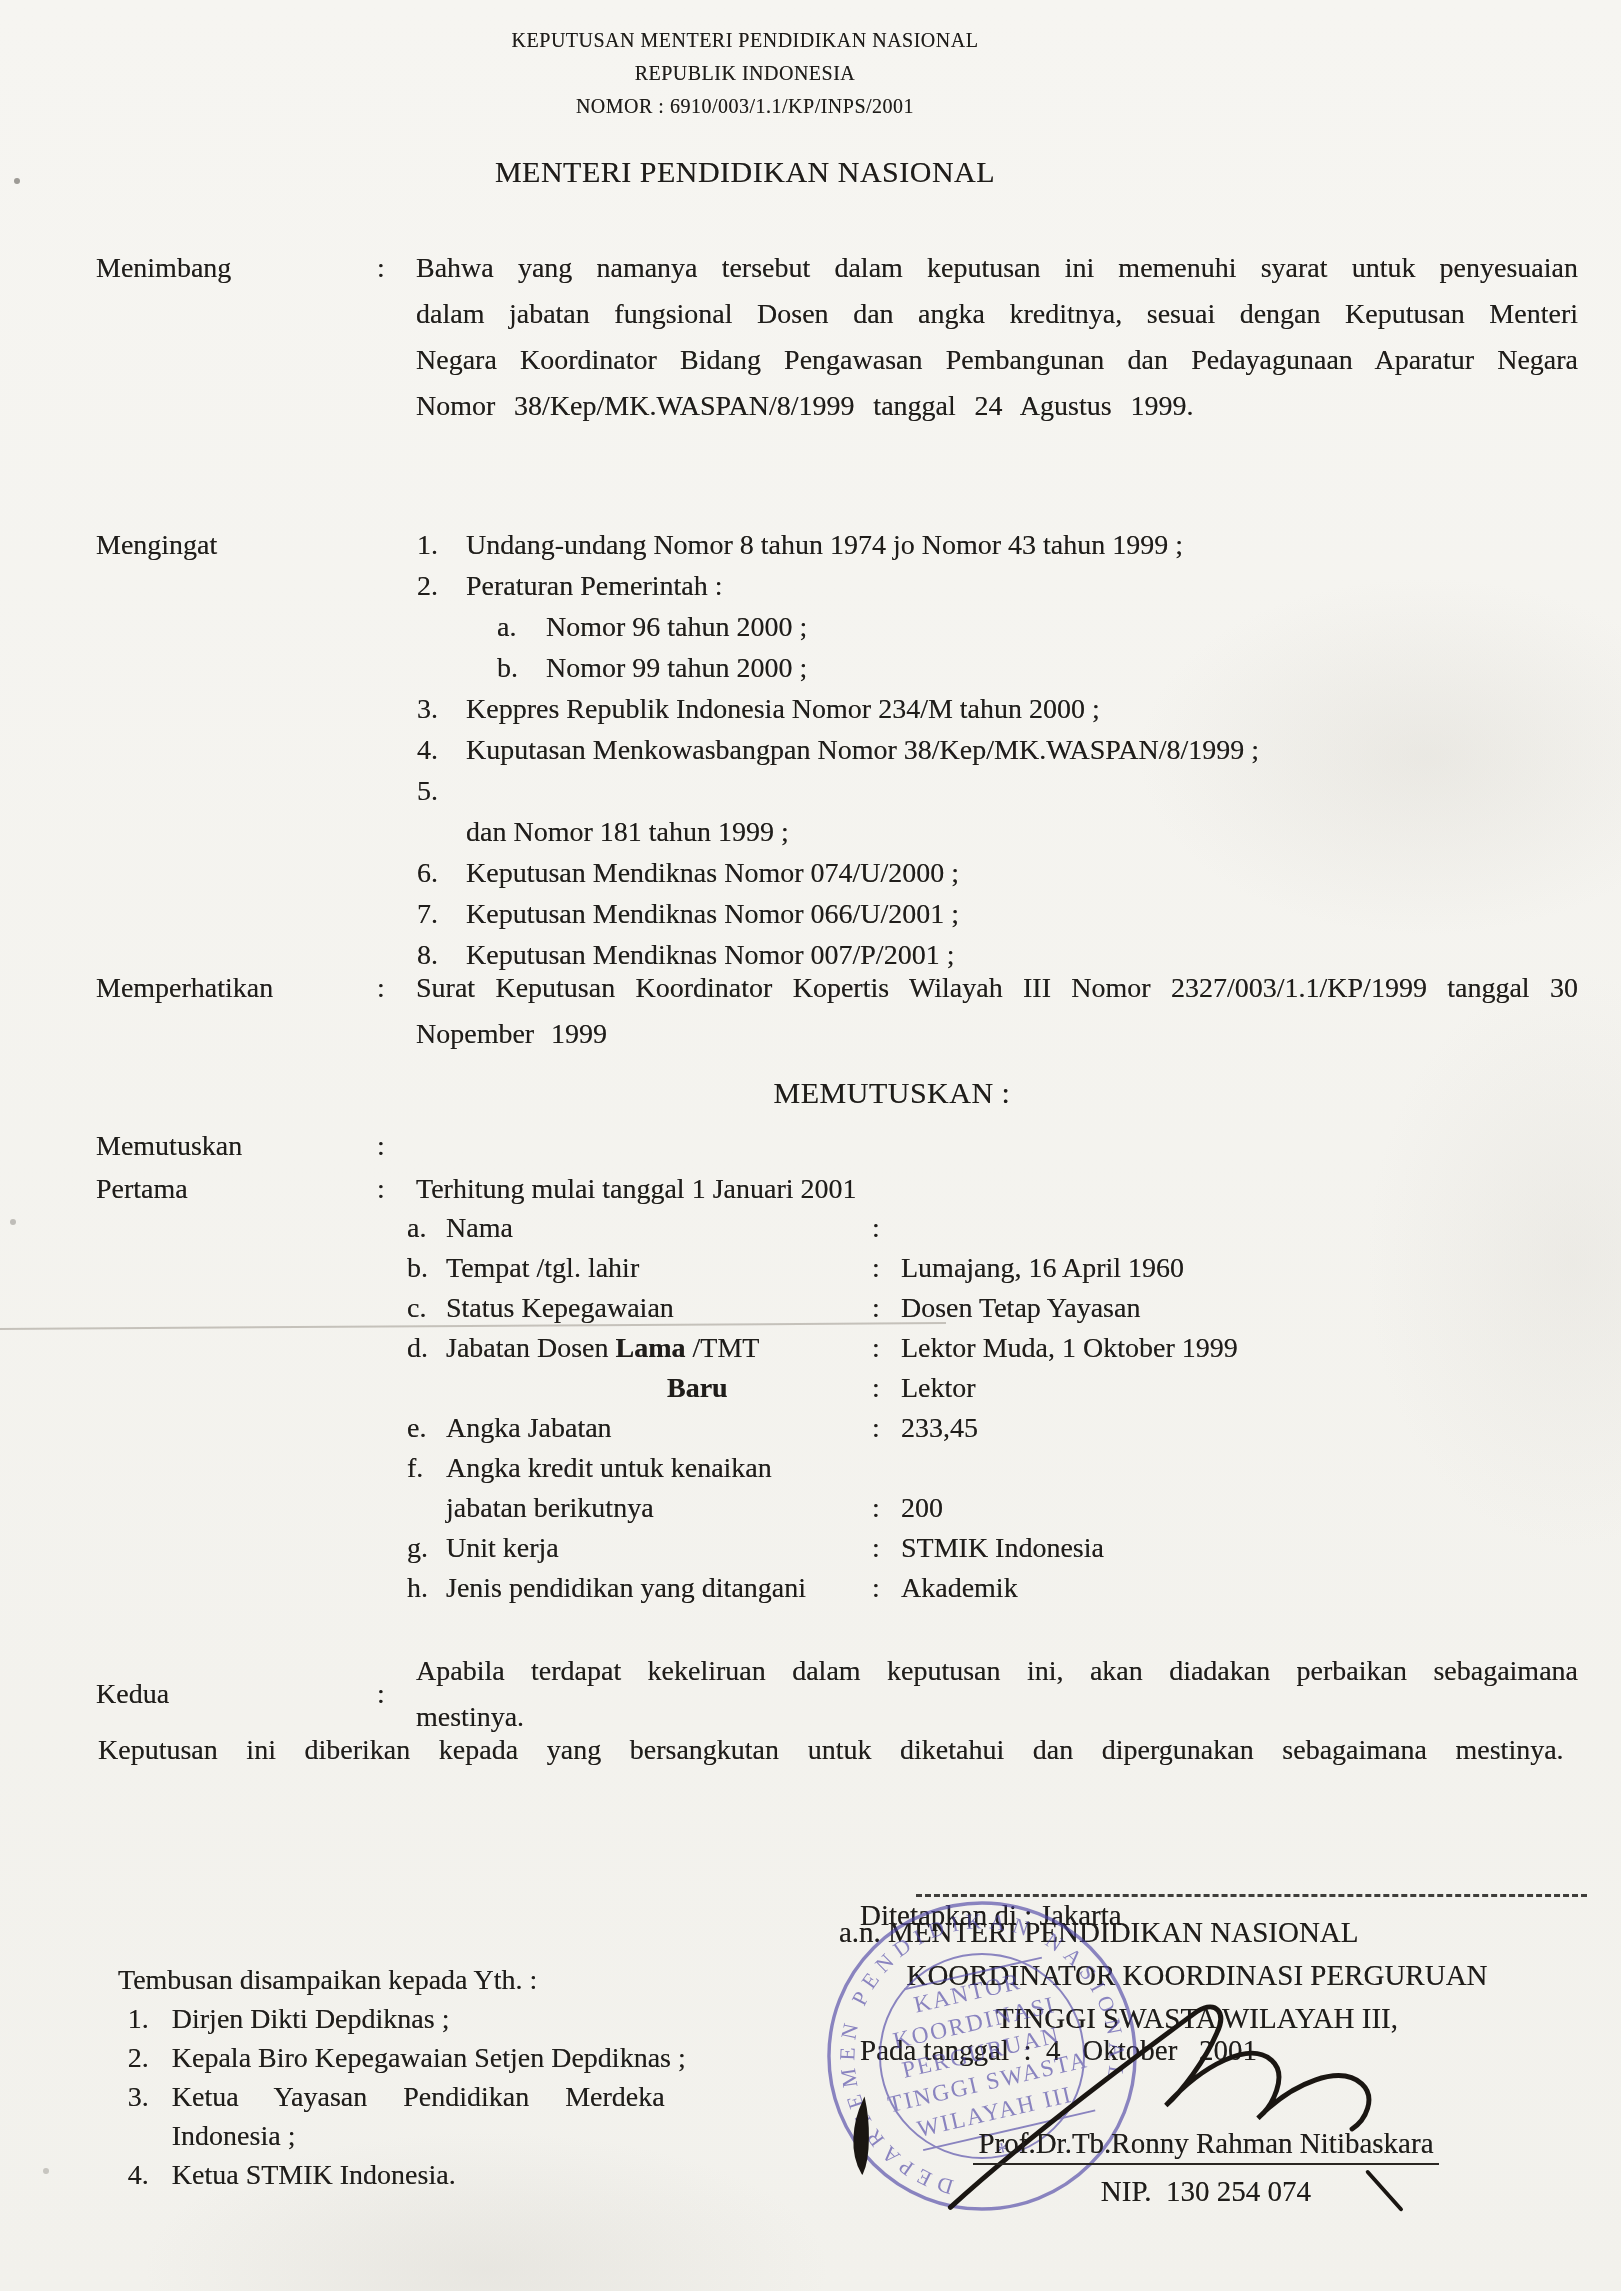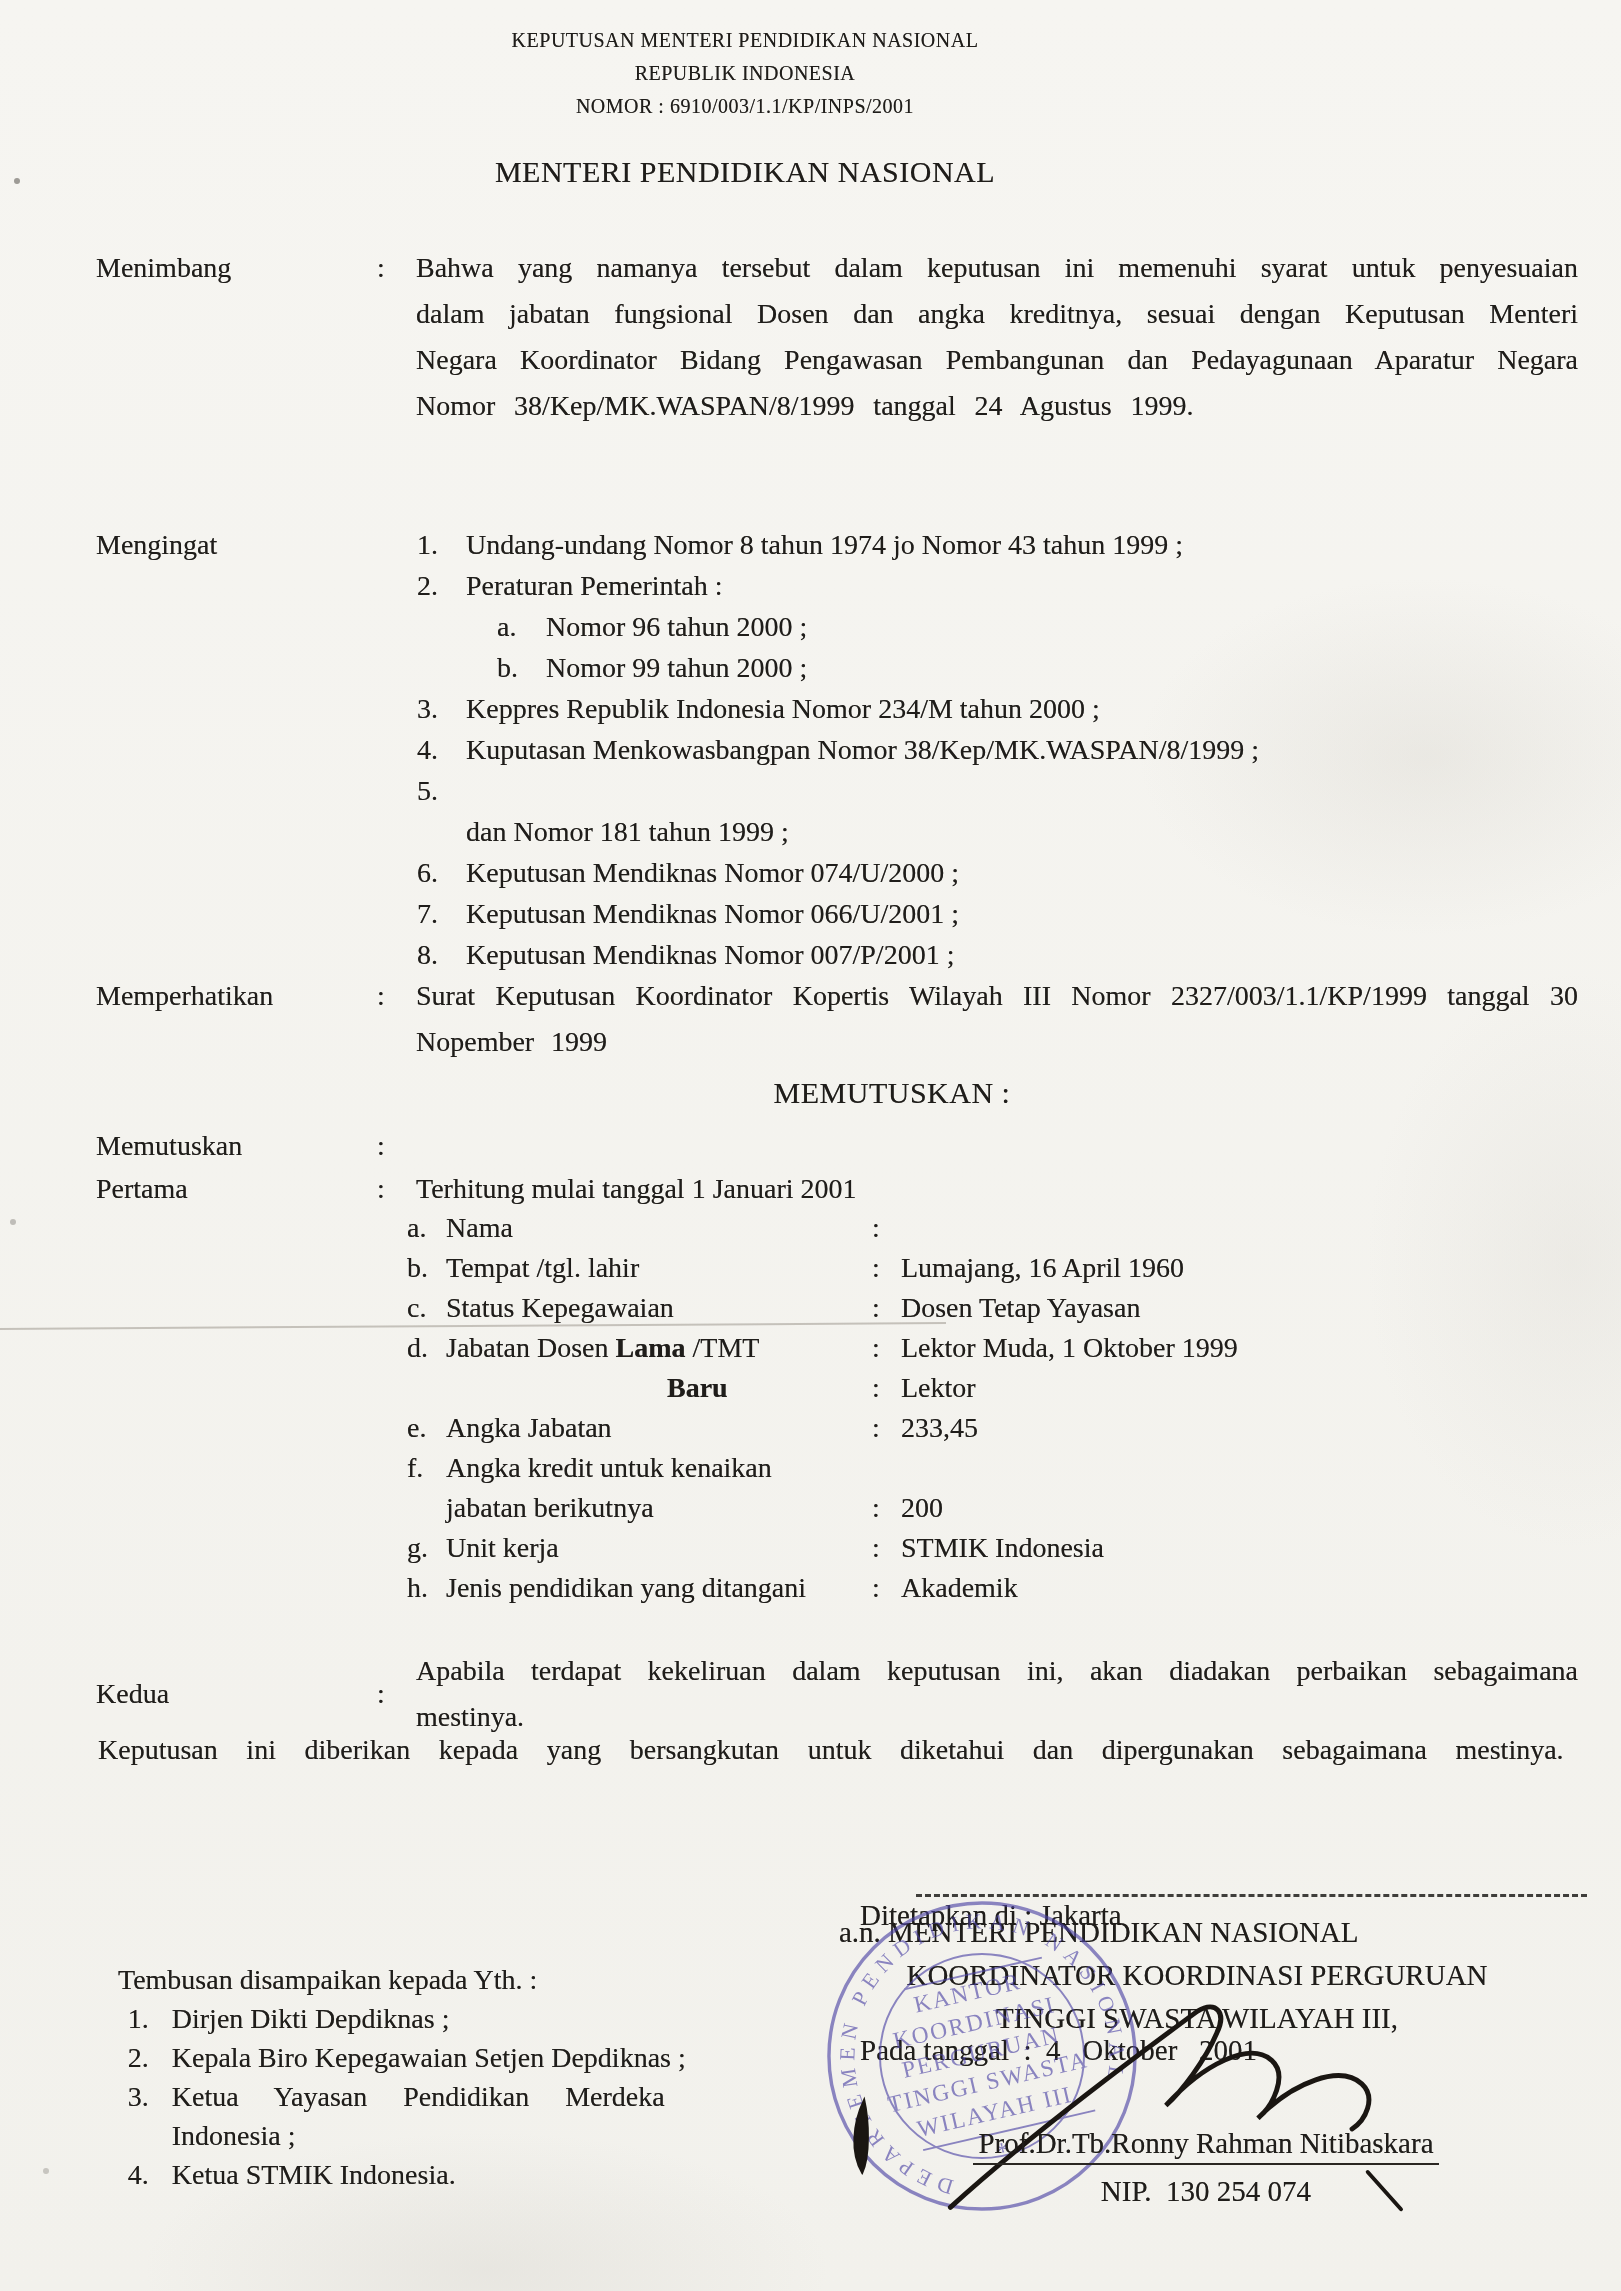--- a/index.html
+++ b/index.html
@@ -142,21 +142,21 @@
     <div class="mrow">
       <span class="num ink">7.</span>
       <span class="txt ink">Keputusan Mendiknas Nomor 066/U/2001 ;</span>
     </div>
     <div class="mrow">
       <span class="num ink">8.</span>
       <span class="txt ink">Keputusan Mendiknas Nomor 007/P/2001 ;</span>
     </div>
   </div>
 
-  <div class="abs lrow ws-memper" style="top:965px;margin-top:8px;">
+  <div class="abs lrow ws-memper" style="top:965px;">
     <div class="lab ink">Memperhatikan</div>
     <div class="col ink">:</div>
     <div class="bod ink">Surat Keputusan Koordinator Kopertis Wilayah III Nomor 2327/003/1.1/KP/1999 tanggal 30 Nopember 1999</div>
   </div>
 
   <div class="abs memutuskan-h ink">MEMUTUSKAN :</div>
 
   <div class="abs lrow" style="top:1123px;">
     <div class="lab ink">Memutuskan</div>
     <div class="col ink">:</div>

